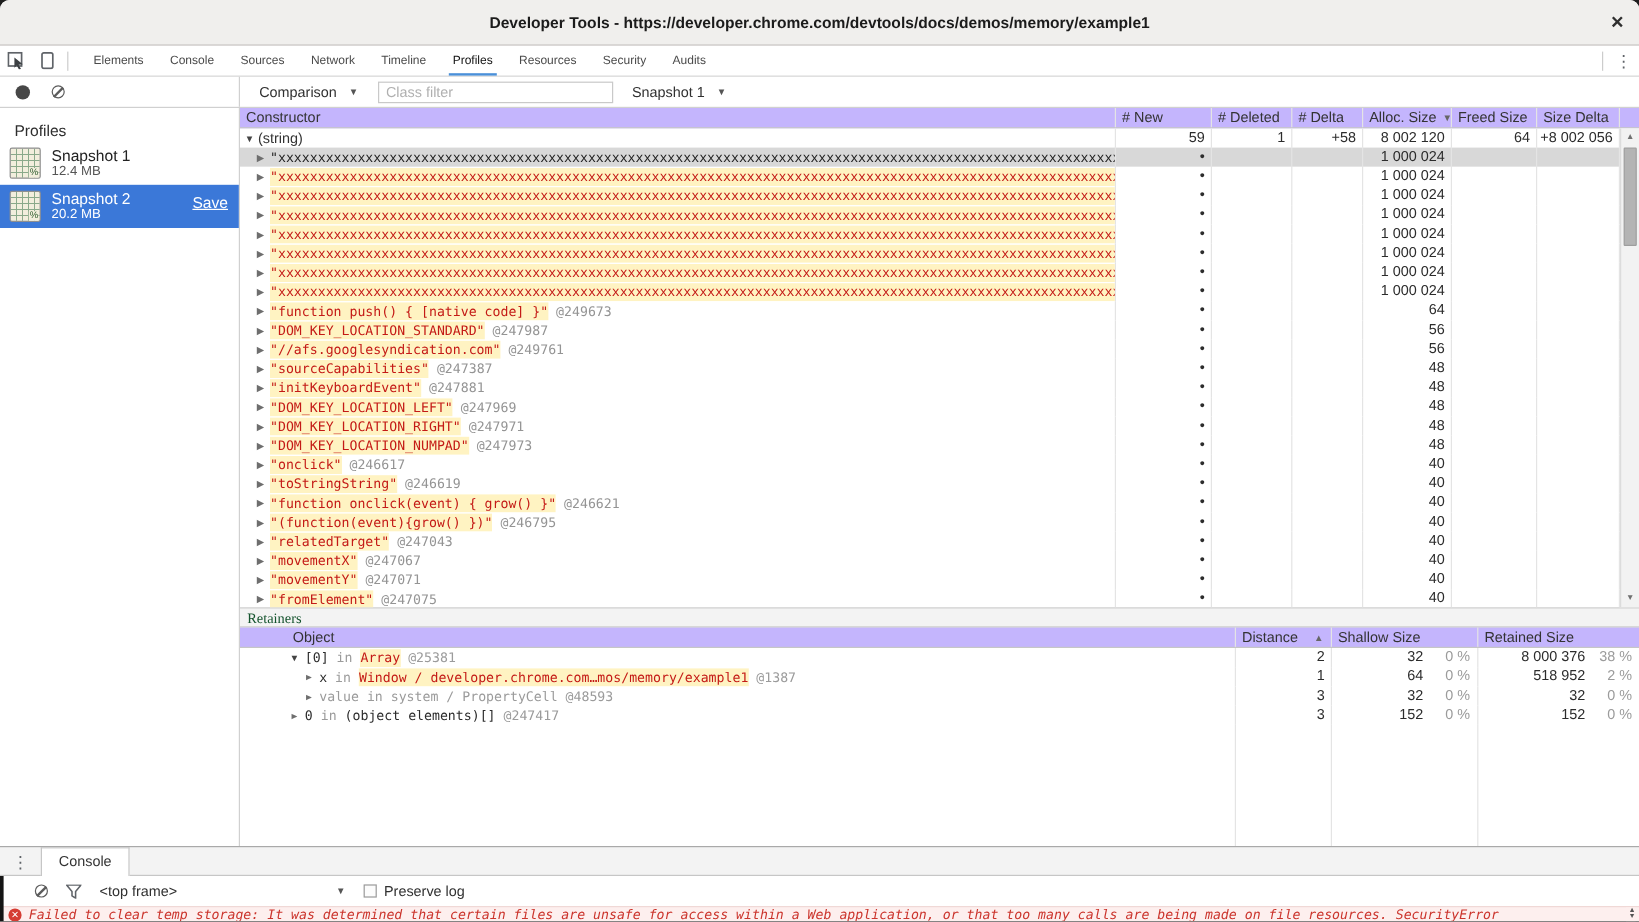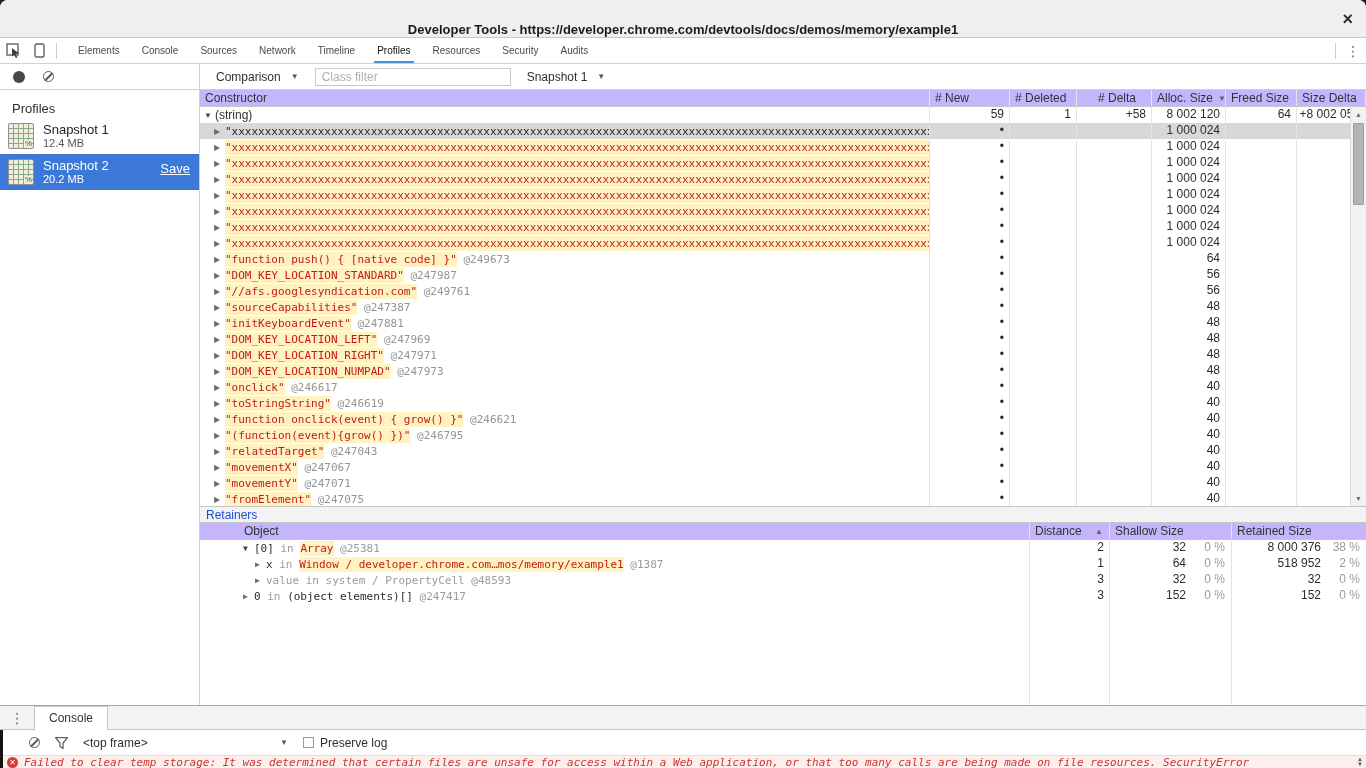--- a/index.html
+++ b/index.html
@@ -1,21 +1,21 @@
 <!DOCTYPE html>
 <html><head>
 <meta charset="utf-8">
 <style>
   html,body{margin:0;padding:0;background:#1e1e1e;}
   .window{width:1366px;height:768px;background:#fff;border-radius:8px 8px 0 0;overflow:hidden;
     font-family:"Liberation Sans",sans-serif;position:relative;box-sizing:border-box;}
   *{box-sizing:border-box;}
 
   
-  .titlebar{height:38px;background:#f0efed;border-bottom:1px solid #c9c6c3;display:flex;align-items:flex-end;justify-content:center;position:relative;}
+  .titlebar{height:38px;background:#f0efed;border-bottom:1px solid #c9c6c3;display:flex;align-items:center;justify-content:center;position:relative;}
   .title{font-weight:bold;font-size:13px;color:#1b1b1b;}
   .close{position:absolute;right:13px;top:50%;transform:translateY(-50%);font-size:18px;color:#2f2f2f;font-weight:bold;cursor:default;}
 
   
   .tabbar{height:26px;border-bottom:1px solid #d0d0d0;display:flex;align-items:center;background:#fff;}
   .ticon{display:flex;align-items:center;justify-content:center;width:26px;height:100%;color:#5f6368;}
   .vsep{width:1px;height:16px;background:#ccc;margin:0 4px;}
   .tabs{display:flex;height:100%;margin-left:6px;}
   .tab{padding:0 11px;font-size:10px;color:#4a4a4a;height:100%;display:flex;align-items:center;position:relative;cursor:default;}
   .tab.active{color:#111;}
@@ -56,37 +56,37 @@
   .ghead{height:17px;background:#c4b5fd;border-bottom:1px solid #c6c6c6;display:flex;font-size:12px;color:#333;}
   .hcell{border-right:1px solid #c0c0c0;padding-left:5px;display:flex;align-items:center;gap:5px;overflow:hidden;white-space:nowrap;}
   .hfill{flex:1;}
   .sort{font-size:8px;color:#666;}
   .grows{height:399px;overflow:hidden;position:relative;}
   .trow{display:flex;height:16px;background:#fff;}
   .trow.selected{background:#d8d8d8;}
   .cell{border-right:1px solid #e4e4e4;height:100%;line-height:15px;overflow:hidden;}
   .num{text-align:right;padding-right:5px;font-size:12px;color:#2c2c2c;}
   .c-constructor{width:730px;display:flex;align-items:center;white-space:pre;}
-  .c-new{width:80px;}.c-deleted{width:67px;}.c-delta{width:59px;margin-left:16px;}.c-alloc{width:74px;}.c-freed{width:71px;}.c-size_delta{width:69px;}
+  .c-new{width:80px;}.c-deleted{width:67px;}.c-delta{width:59px;}.c-alloc{width:74px;}.c-freed{width:71px;}.c-size_delta{width:69px;}
   .arrow{display:inline-block;width:11px;margin-left:4px;font-size:8px;color:#6e6e6e;flex:none;text-align:left;}
   .arrow.a1{margin-left:14px;}
   .cname{font-size:12px;color:#333;}
   .mono{font-family:"DejaVu Sans Mono",monospace;font-size:11px;white-space:pre;}
   .added-str{background:#fff3c2;color:#c41a16;}
   .sel-str{color:#222;}
   .atref{color:#949494;}
 
   .vscroll{position:absolute;right:0;top:17px;width:16px;height:399px;background:#f2f2f2;border-left:1px solid #dcdcdc;}
   .sarr{position:absolute;left:0;width:100%;text-align:center;font-size:7px;color:#707070;}
   .sarr.up{top:4px;} .sarr.down{bottom:4px;}
   .sthumb{position:absolute;left:2px;right:2px;top:16px;height:82px;background:#b4b4b4;border:1px solid #9e9e9e;border-radius:1px;}
 
   
   .rpane{flex:1;display:flex;flex-direction:column;min-height:0;}
-  .rtitle{height:17px;line-height:16px;background:#f3f3f3;border-bottom:1px solid #c6c6c6;border-top:1px solid #c6c6c6;font-size:12px;color:#1d4ed8;padding-left:6px;flex:none;}
+  .rtitle{height:17px;line-height:16px;background:#f3f3f3;border-bottom:1px solid #c6c6c6;border-top:1px solid #c6c6c6;font-size:12px;color:#14532d;padding-left:6px;flex:none;font-family:Liberation Serif, serif;}
   .rrow{display:flex;height:16px;}
   .rfiller{flex:1;display:flex;}
   .rfiller .cell{height:auto;}
   .rc-object{flex:1;display:flex;align-items:flex-end;white-space:pre;margin-left:39px;}
   .rc-distance{width:80px;}
   .rc-shallow{width:122px;display:flex;font-size:12px;}
   .rc-retained{width:134px;display:flex;border-right:none;font-size:12px;}
   .val{flex:1;text-align:right;padding-right:3px;color:#2c2c2c;line-height:15px;}
   .pct{width:42px;text-align:right;padding-right:6px;color:#9b9b9b;line-height:15px;}
   .rpart.plain{color:#2c2c2c;}

